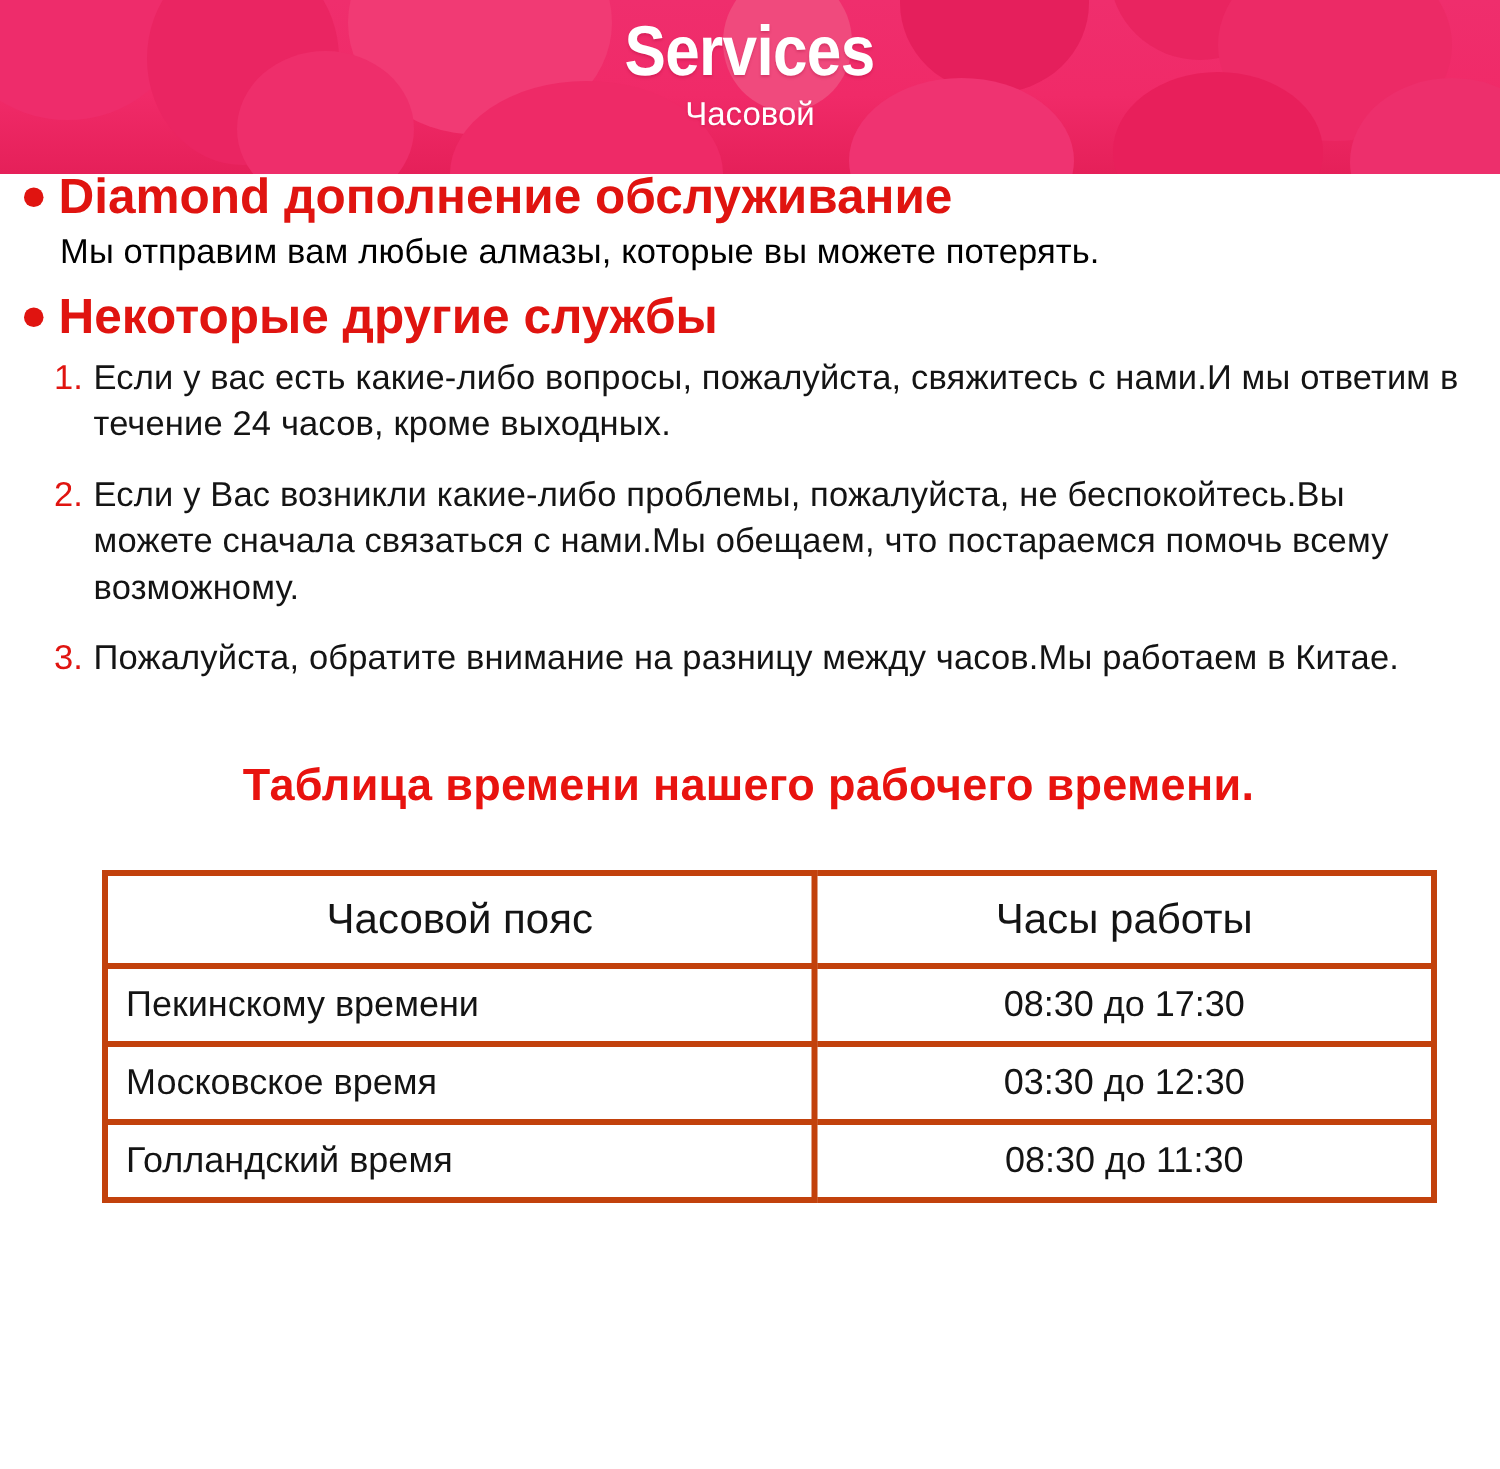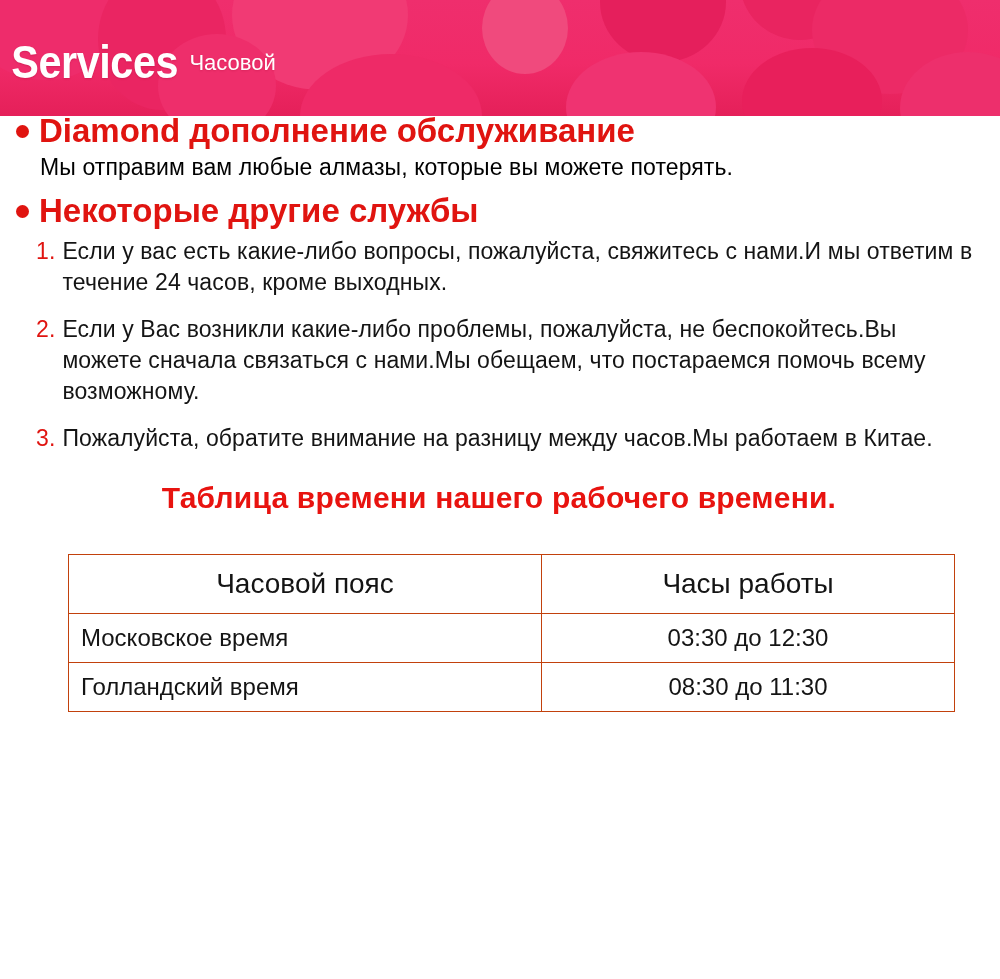--- a/index.html
+++ b/index.html
@@ -35,21 +35,21 @@
     position: absolute;
     display: block;
     border-radius: 50%;
   }
   .banner-content {
     position: relative;
     z-index: 3;
     width: 100%;
     height: 100%;
     display: flex;
-    flex-direction: row;
+    flex-direction: column;
     align-items: center;
     justify-content: flex-start;
     padding-top: 8px;
     box-sizing: border-box;
   }
   .banner-title {
     font-family: "Liberation Sans Narrow", "Liberation Sans", "DejaVu Sans", sans-serif;
     font-weight: bold;
     font-size: 47px;
     line-height: 52px;
@@ -129,36 +129,36 @@
     flex: 1 1 auto;
   }
 
   
   .table-title {
     text-align: center;
     color: #e8130f;
     font-size: 30px;
     font-weight: bold;
     line-height: 36px;
-    margin: 26px 0 0 0;
+    margin: 52px 0 0 0;
     letter-spacing: 0.2px;
   }
 
   .hours-table-wrap {
     margin-top: 38px;
     padding: 0 62px 0 52px;
   }
   table.hours {
     width: 886px;
     border-collapse: collapse;
     table-layout: fixed;
     font-weight: 300;
   }
   table.hours td {
-    border: 1px solid #c2410c;
+    border: 4px solid #c2410c;
     padding: 0 10px;
     font-size: 24px;
     line-height: 28px;
     color: #141414;
     height: 48px;
     vertical-align: middle;
   }
   table.hours col.c1 { width: 473px; }
   table.hours col.c2 { width: 413px; }
 
@@ -235,20 +235,24 @@
       <colgroup>
           <col class="c1">
           <col class="c2">
         </colgroup>
       <tbody>
         <tr class="head">
           <td>Часовой пояс</td>
           <td>Часы работы</td>
         </tr>
         <tr>
+          <td class="zone">Пекинскому времени</td>
+          <td class="hrs">08:30 до 17:30</td>
+        </tr>
+        <tr>
           <td class="zone">Московское время</td>
           <td class="hrs">03:30 до 12:30</td>
         </tr>
         <tr>
           <td class="zone">Голландский время</td>
           <td class="hrs">08:30 до 11:30</td>
         </tr>
       </tbody>
     </table>
   </div>

